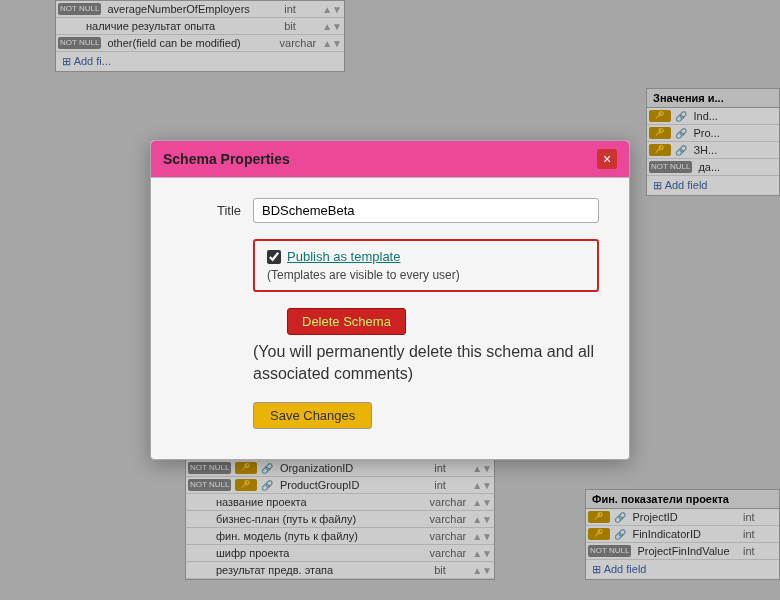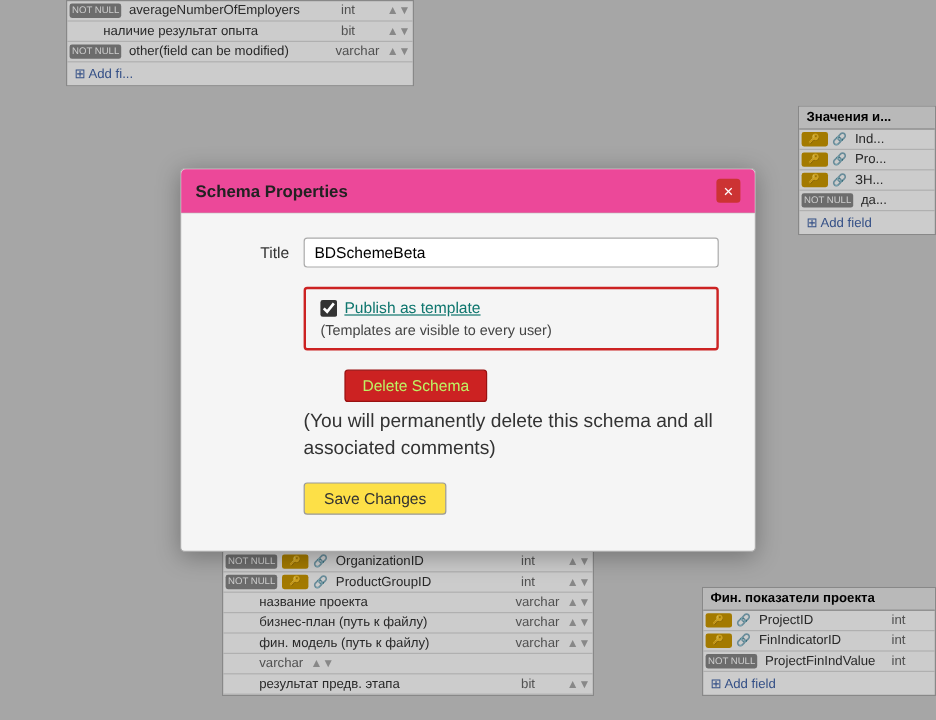--- a/index.html
+++ b/index.html
@@ -199,21 +199,21 @@
       font-size: 16px;
       color: #333;
       line-height: 1.4;
     }
 
     
     .save-section {
       margin-left: 72px;
     }
     .save-btn {
-      background: #fde047;
+      background: #eab308;
       color: #333;
       border: 1px solid #999;
       border-radius: 3px;
       padding: 5px 16px;
       font-size: 13px;
       cursor: pointer;
     }
 
     
     .bg-table-top-left {
@@ -276,21 +276,21 @@
     </div>
     <div class="db-table-row">
       <span class="badge">NOT NULL</span>
       <span class="field-name">other(field can be modified)</span>
       <span class="field-type">varchar</span>
       <span class="arrows">▲▼</span>
     </div>
     <div class="add-field">⊞ Add fi...</div>
   </div>
 
-  <div class="db-table bg-table-right-1" style="top:88px; right:0; width:115px;">
+  <div class="db-table bg-table-right-1" style="top:88px; right:0; width:134px;">
     <div class="db-table-header">Значения и...</div>
     <div class="db-table-row">
       <span class="badge" style="background:#cc9900;">🔑</span>
       <span class="row-icon-link">🔗</span>
       <span class="field-name">Ind...</span>
     </div>
     <div class="db-table-row">
       <span class="badge" style="background:#cc9900;">🔑</span>
       <span class="row-icon-link">🔗</span>
       <span class="field-name">Pro...</span>
@@ -337,20 +337,21 @@
       <span class="arrows">▲▼</span>
     </div>
     <div class="db-table-row">
       <span class="badge" style="background:transparent;"></span>
       <span class="field-name">фин. модель (путь к файлу)</span>
       <span class="field-type">varchar</span>
       <span class="arrows">▲▼</span>
     </div>
     <div class="db-table-row">
       <span class="badge" style="background:transparent;"></span>
+      <span class="field-name">шифр проекта</span>
       <span class="field-type">varchar</span>
       <span class="arrows">▲▼</span>
     </div>
     <div class="db-table-row">
       <span class="badge" style="background:transparent;"></span>
       <span class="field-name">результат предв. этапа</span>
       <span class="field-type">bit</span>
       <span class="arrows">▲▼</span>
     </div>
   </div>

